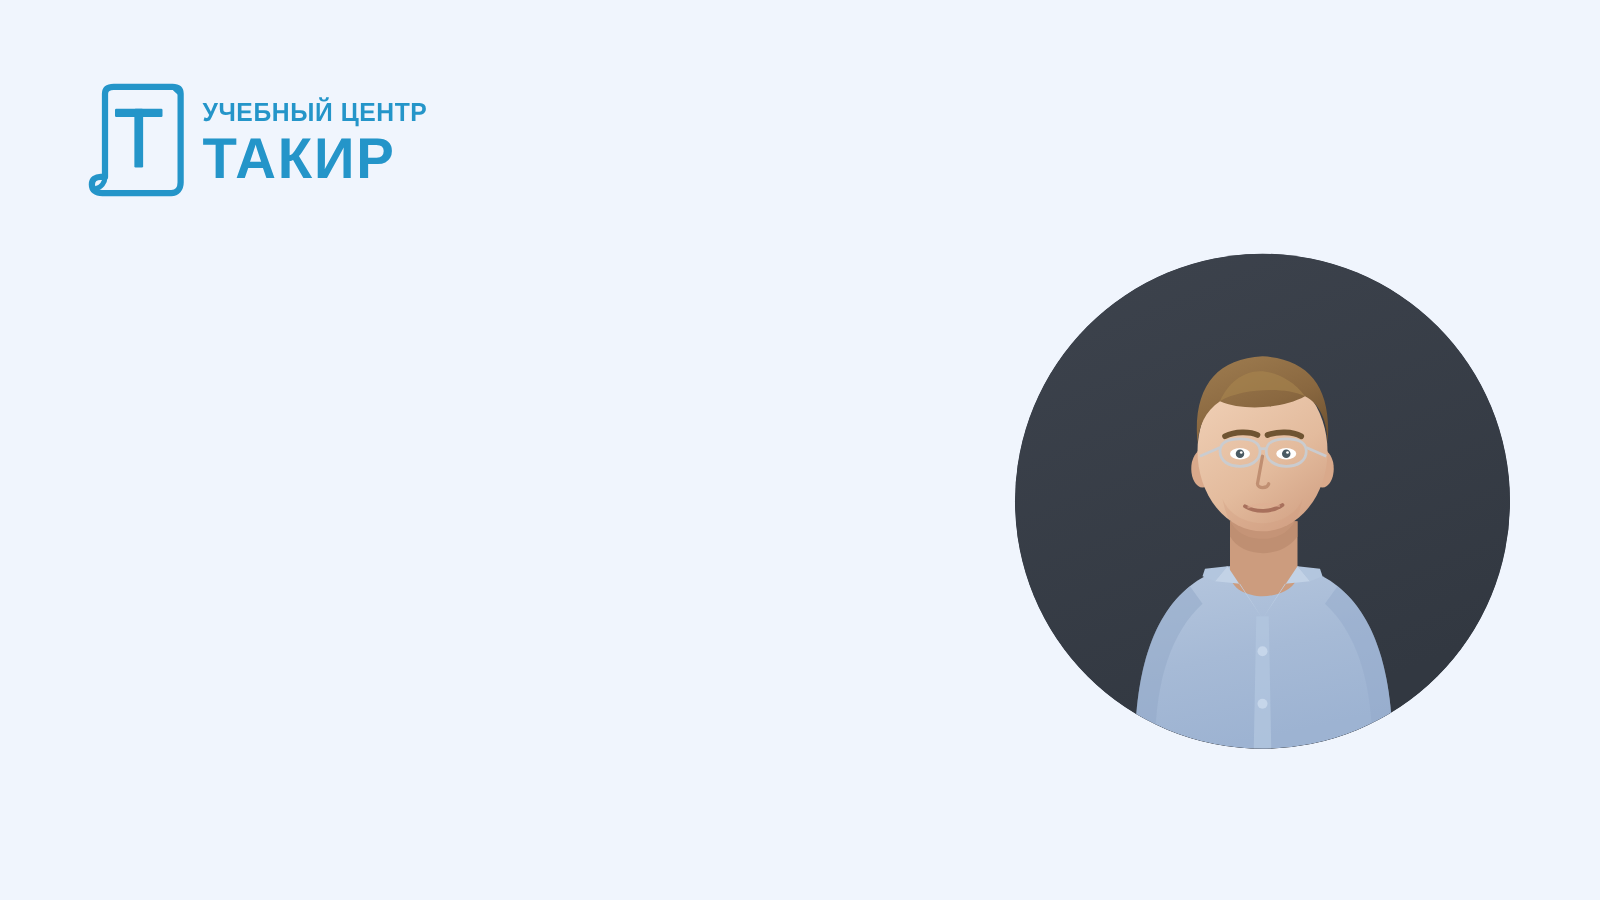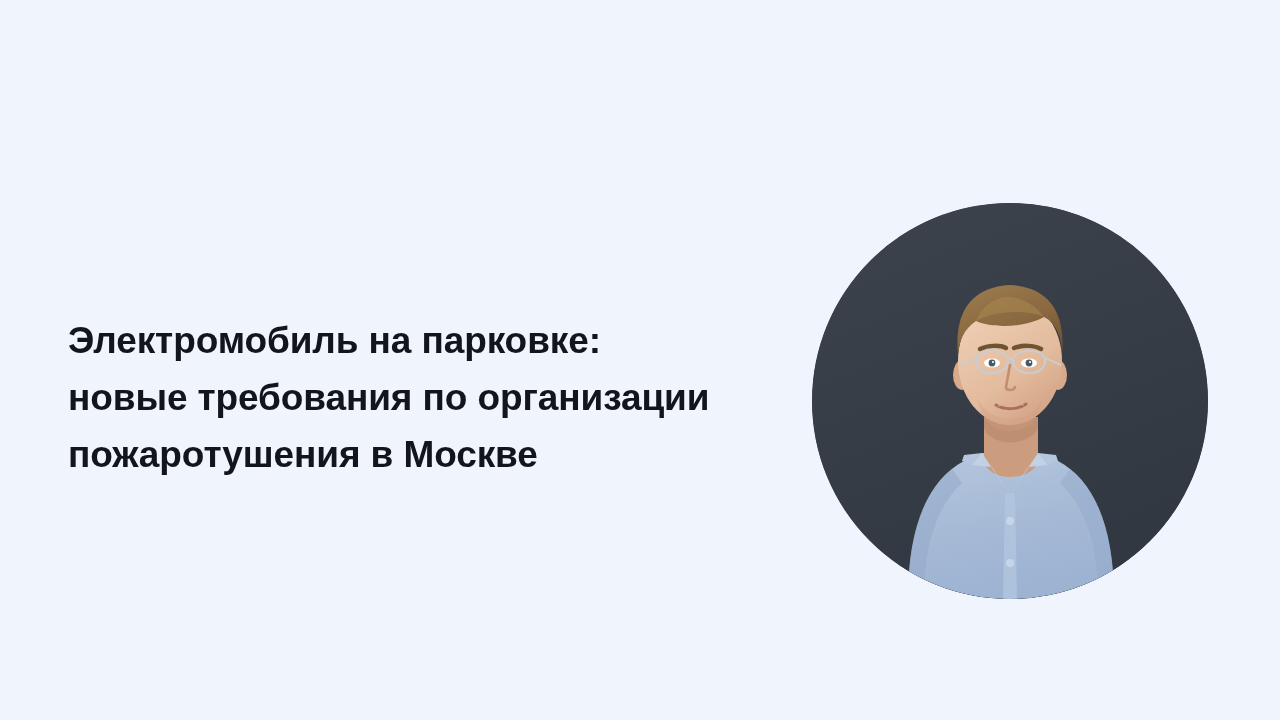--- a/index.html
+++ b/index.html
@@ -101,26 +101,48 @@
     background: #383e48;
   }
 
   .portrait svg { display: block; width: 100%; height: 100%; }
 </style>
 </head>
 <body>
 
 <div class="slide">
 
-
-  <div class="headline">
-    <div class="headline-line">Электромобиль на парковке:</div>
-    <div class="headline-line">новые требования по организации</div>
-    <div class="headline-line">пожаротушения в Москве</div>
+  <div class="logo">
+
+    <svg class="logo-mark" viewBox="0 0 78 94" aria-hidden="true">
+
+      <path d="M14 9
+               C14 4.5 17.5 3.5 21 3.5
+               L68 3.5
+               C72 3.5 74.5 5 74.5 9
+               L74.5 80
+               C74.5 85 71.5 88.5 67 88.5
+               L12 88.5
+               C6.5 88.5 3.5 86 3.5 81.5
+               C3.5 77.5 6.5 75.5 10.5 75.5
+               L14 75.5
+               Z" fill="none" stroke="#2495c9" stroke-width="5" stroke-linejoin="round" stroke-linecap="round"></path>
+      <path d="M14 75.5 C14 80 11 84 6.5 85" fill="none" stroke="#2495c9" stroke-width="4" stroke-linecap="round"></path>
+      <path d="M68 3.5 C71 6 72.5 8.5 74.5 9" fill="none" stroke="#2495c9" stroke-width="3.5" stroke-linecap="round"></path>
+
+      <rect x="22" y="21" width="38" height="6.5" rx="1" fill="#2495c9"></rect>
+      <rect x="37.5" y="21" width="7" height="47" rx="1" fill="#2495c9"></rect>
+    </svg>
+
+    <div class="logo-words">
+      <div class="logo-line-top">УЧЕБНЫЙ ЦЕНТР</div>
+      <div class="logo-line-main">ТАКИР</div>
+    </div>
   </div>
+
 
   <div class="portrait">
     <svg viewBox="0 0 396 396" aria-hidden="true">
       <defs>
         <linearGradient id="bgGrad" x1="0" y1="0" x2="0.4" y2="1">
           <stop offset="0%" stop-color="#3d434d"></stop>
           <stop offset="100%" stop-color="#323841"></stop>
         </linearGradient>
         <linearGradient id="shirtGrad" x1="0" y1="0" x2="0.3" y2="1">
           <stop offset="0%" stop-color="#b6c7de"></stop>

